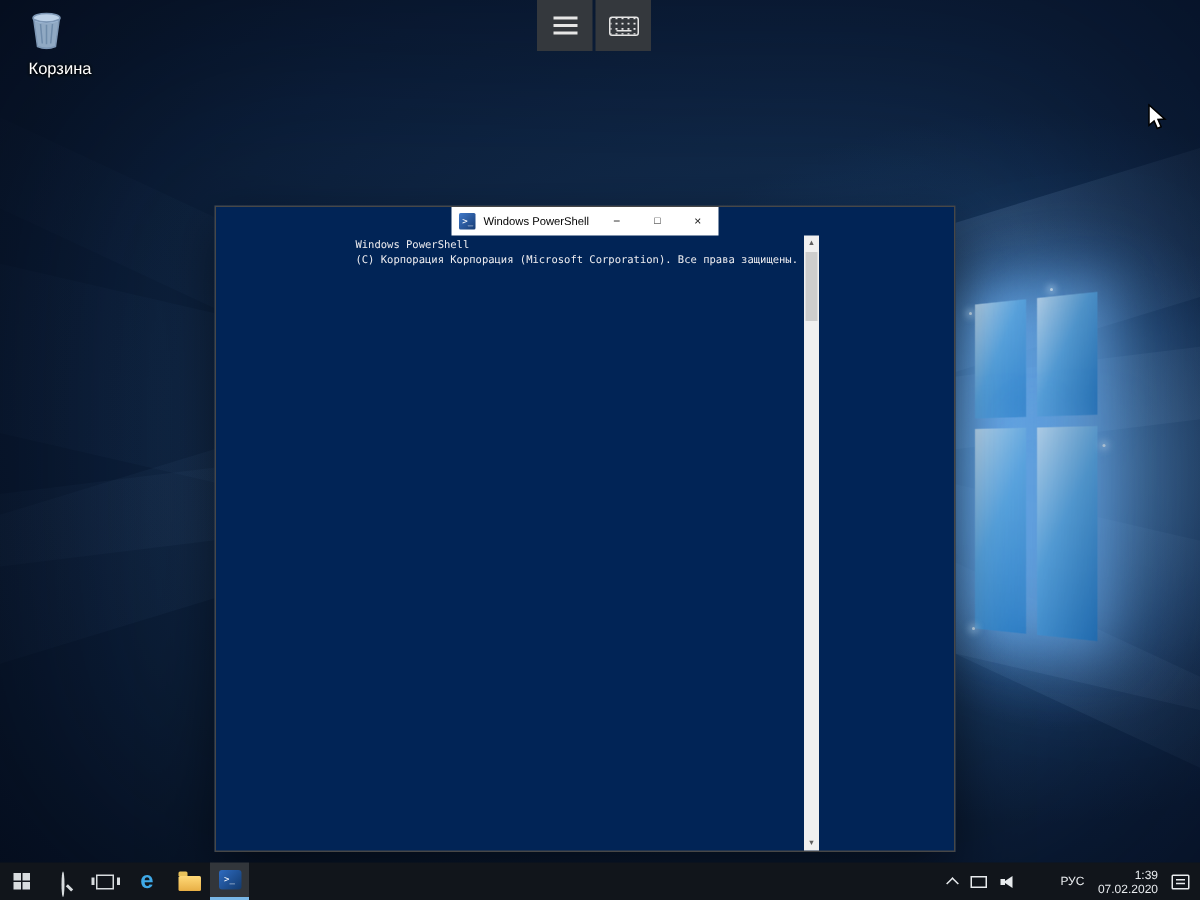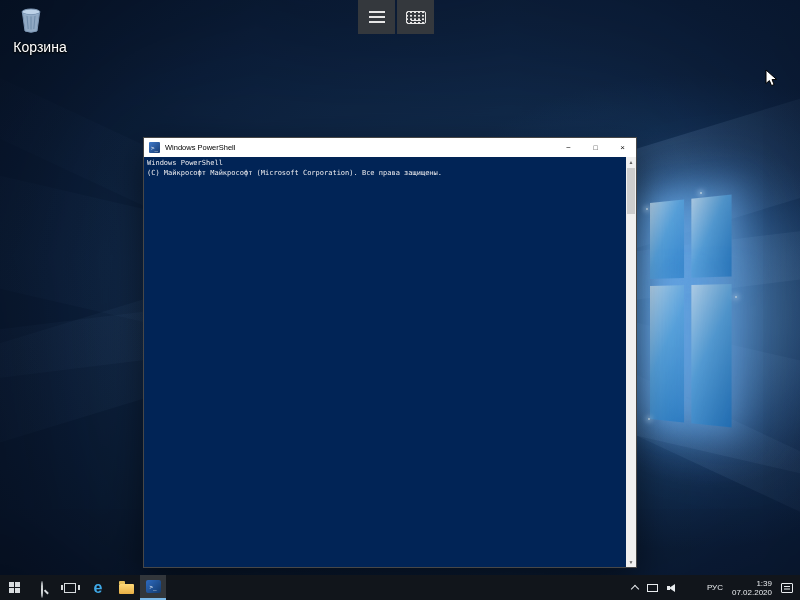--- a/index.html
+++ b/index.html
@@ -44,39 +44,39 @@
   }
   .spark { position: absolute; width: 2px; height: 2px; border-radius: 50%;
     background: #d4ecff; box-shadow: 0 0 5px 2px rgba(170,215,255,0.8); }
   .vignette { position: absolute; inset: 0; box-shadow: inset 0 0 190px 50px rgba(0,2,12,0.45); }
 
   
   .desktop-icon {
     position: absolute; left: 7px; top: 7px; width: 48px;
     display: flex; flex-direction: column; align-items: center; gap: 2px; z-index: 2;
   }
-  .desktop-icon .label { color: #fff; font-size: 14px; text-shadow: 0 1px 2px #000, 0 0 2px #000; margin-left: 18px; }
+  .desktop-icon .label { color: #fff; font-size: 11px; text-shadow: 0 1px 2px #000, 0 0 2px #000; margin-left: 18px; }
 
   
   .vm-toolbar { position: absolute; left: 358px; top: 0; display: flex; gap: 2px; z-index: 4; }
   .vm-btn { width: 37px; height: 34px; background: #34383d; border: none;
     display: flex; align-items: center; justify-content: center; cursor: pointer; }
   .burger { width: 16px; }
   .burger div { height: 2px; background: #e6e6e6; margin: 3px 0; }
   .kbd { width: 20px; height: 13px; border: 1px solid #e6e6e6; border-radius: 2px; position: relative;
     background-image: radial-gradient(#e6e6e6 0.8px, transparent 0.9px);
     background-size: 4px 3.5px; background-position: 2px 2px; }
   .kbd::after { content: ""; position: absolute; left: 4px; right: 4px; bottom: 1.5px; height: 1.5px; background: #e6e6e6; }
 
   
   .window {
     position: absolute; left: 143px; top: 137px; width: 494px; height: 431px;
     border: 1px solid #474747; background: #012456;
     box-shadow: 0 12px 36px rgba(0,0,0,0.55);
-    display: flex; flex-direction: column; z-index: 3;
+    display: flex; flex-direction: column; z-index: 3; align-items: center;
   }
   .titlebar { flex: 0 0 19px; background: #ffffff; display: flex; align-items: center; padding-left: 5px; gap: 5px; }
   .ps-ico {
     width: 11px; height: 11px; border-radius: 1px;
     background: linear-gradient(135deg, #4079c9, #173c74);
     color: #fff; font-size: 6px; font-family: "DejaVu Sans Mono", monospace;
     display: flex; align-items: center; justify-content: center;
   }
   .title { font-size: 7.5px; color: #000; }
   .controls { margin-left: auto; display: flex; height: 100%; }
@@ -197,21 +197,21 @@
     <span class="ps-ico">&gt;_</span>
     <span class="title">Windows PowerShell</span>
     <span class="controls">
       <button class="ctl">−</button>
       <button class="ctl ctl-max">□</button>
       <button class="ctl">×</button>
     </span>
   </div>
   <div class="console">
     <div class="cline">Windows PowerShell</div>
-    <div class="cline">(C) Майкрософт Майкрософт (Microsoft Corporation). Все права защищены.</div>
+    <div class="cline">(C) Корпорация Корпорация (Microsoft Corporation). Все права защищены.</div>
     <div class="cline"></div>
     <div class="scrollbar">
       <button class="sb-arrow">▲</button>
       <div class="sb-thumb"></div>
       <button class="sb-arrow">▼</button>
     </div>
   </div>
 </div>
 
 <div class="taskbar">

